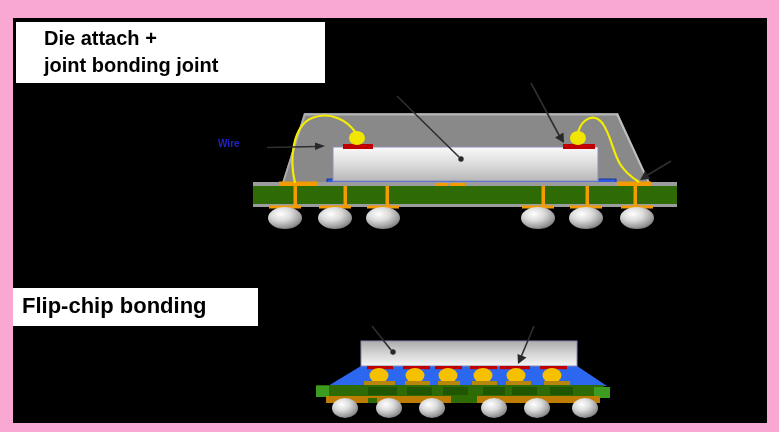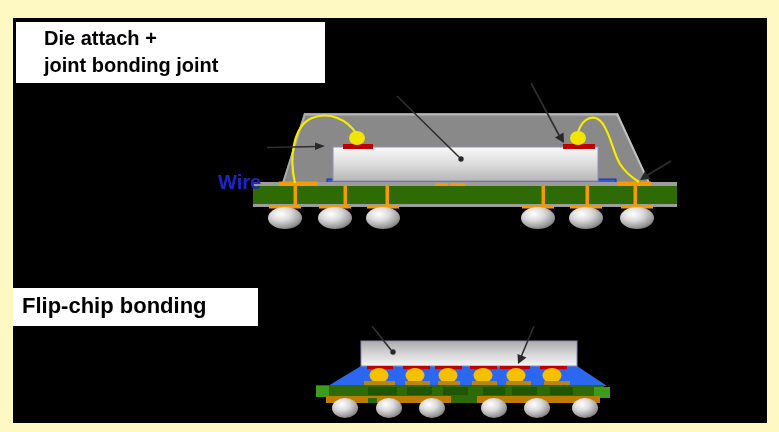--- a/index.html
+++ b/index.html
@@ -1,33 +1,33 @@
 <!DOCTYPE html>
 <html><head>
 <meta charset="utf-8">
 <style>
   html,body{margin:0;padding:0;background:#fff;}
   #stage{
     position:relative;width:779px;height:432px;overflow:hidden;
-    background:#fef9c3;font-family:"Liberation Sans",sans-serif;
+    background:#f9a8d4;font-family:"Liberation Sans",sans-serif;
   }
   #slide-bg{position:absolute;left:13px;top:18px;width:754px;height:405px;background:#000;}
   #diagram-svg{position:absolute;left:0;top:0;}
   .label-box{position:absolute;background:#fff;color:#000;font-weight:bold;}
   #wirebond-title{
     left:14px;top:20px;width:281px;height:58px;border:2px solid #000;
     font-size:20px;line-height:27px;padding-left:28px;padding-top:3px;
   }
   #flipchip-title{
     left:13px;top:288px;width:236px;height:38px;
     font-size:22px;line-height:35px;padding-left:9px;
   }
   #wire-callout{
     position:absolute;left:218px;top:138px;
-    color:#2121CE;font-weight:bold;font-size:20px;margin-top:33px;
+    color:#2121CE;font-weight:bold;font-size:10px;
   }
 </style>
 </head>
 <body>
 
 <div id="stage">
   <div id="slide-bg"></div>
 
   <svg id="diagram-svg" width="779" height="432" viewBox="0 0 779 432">
     <defs>

